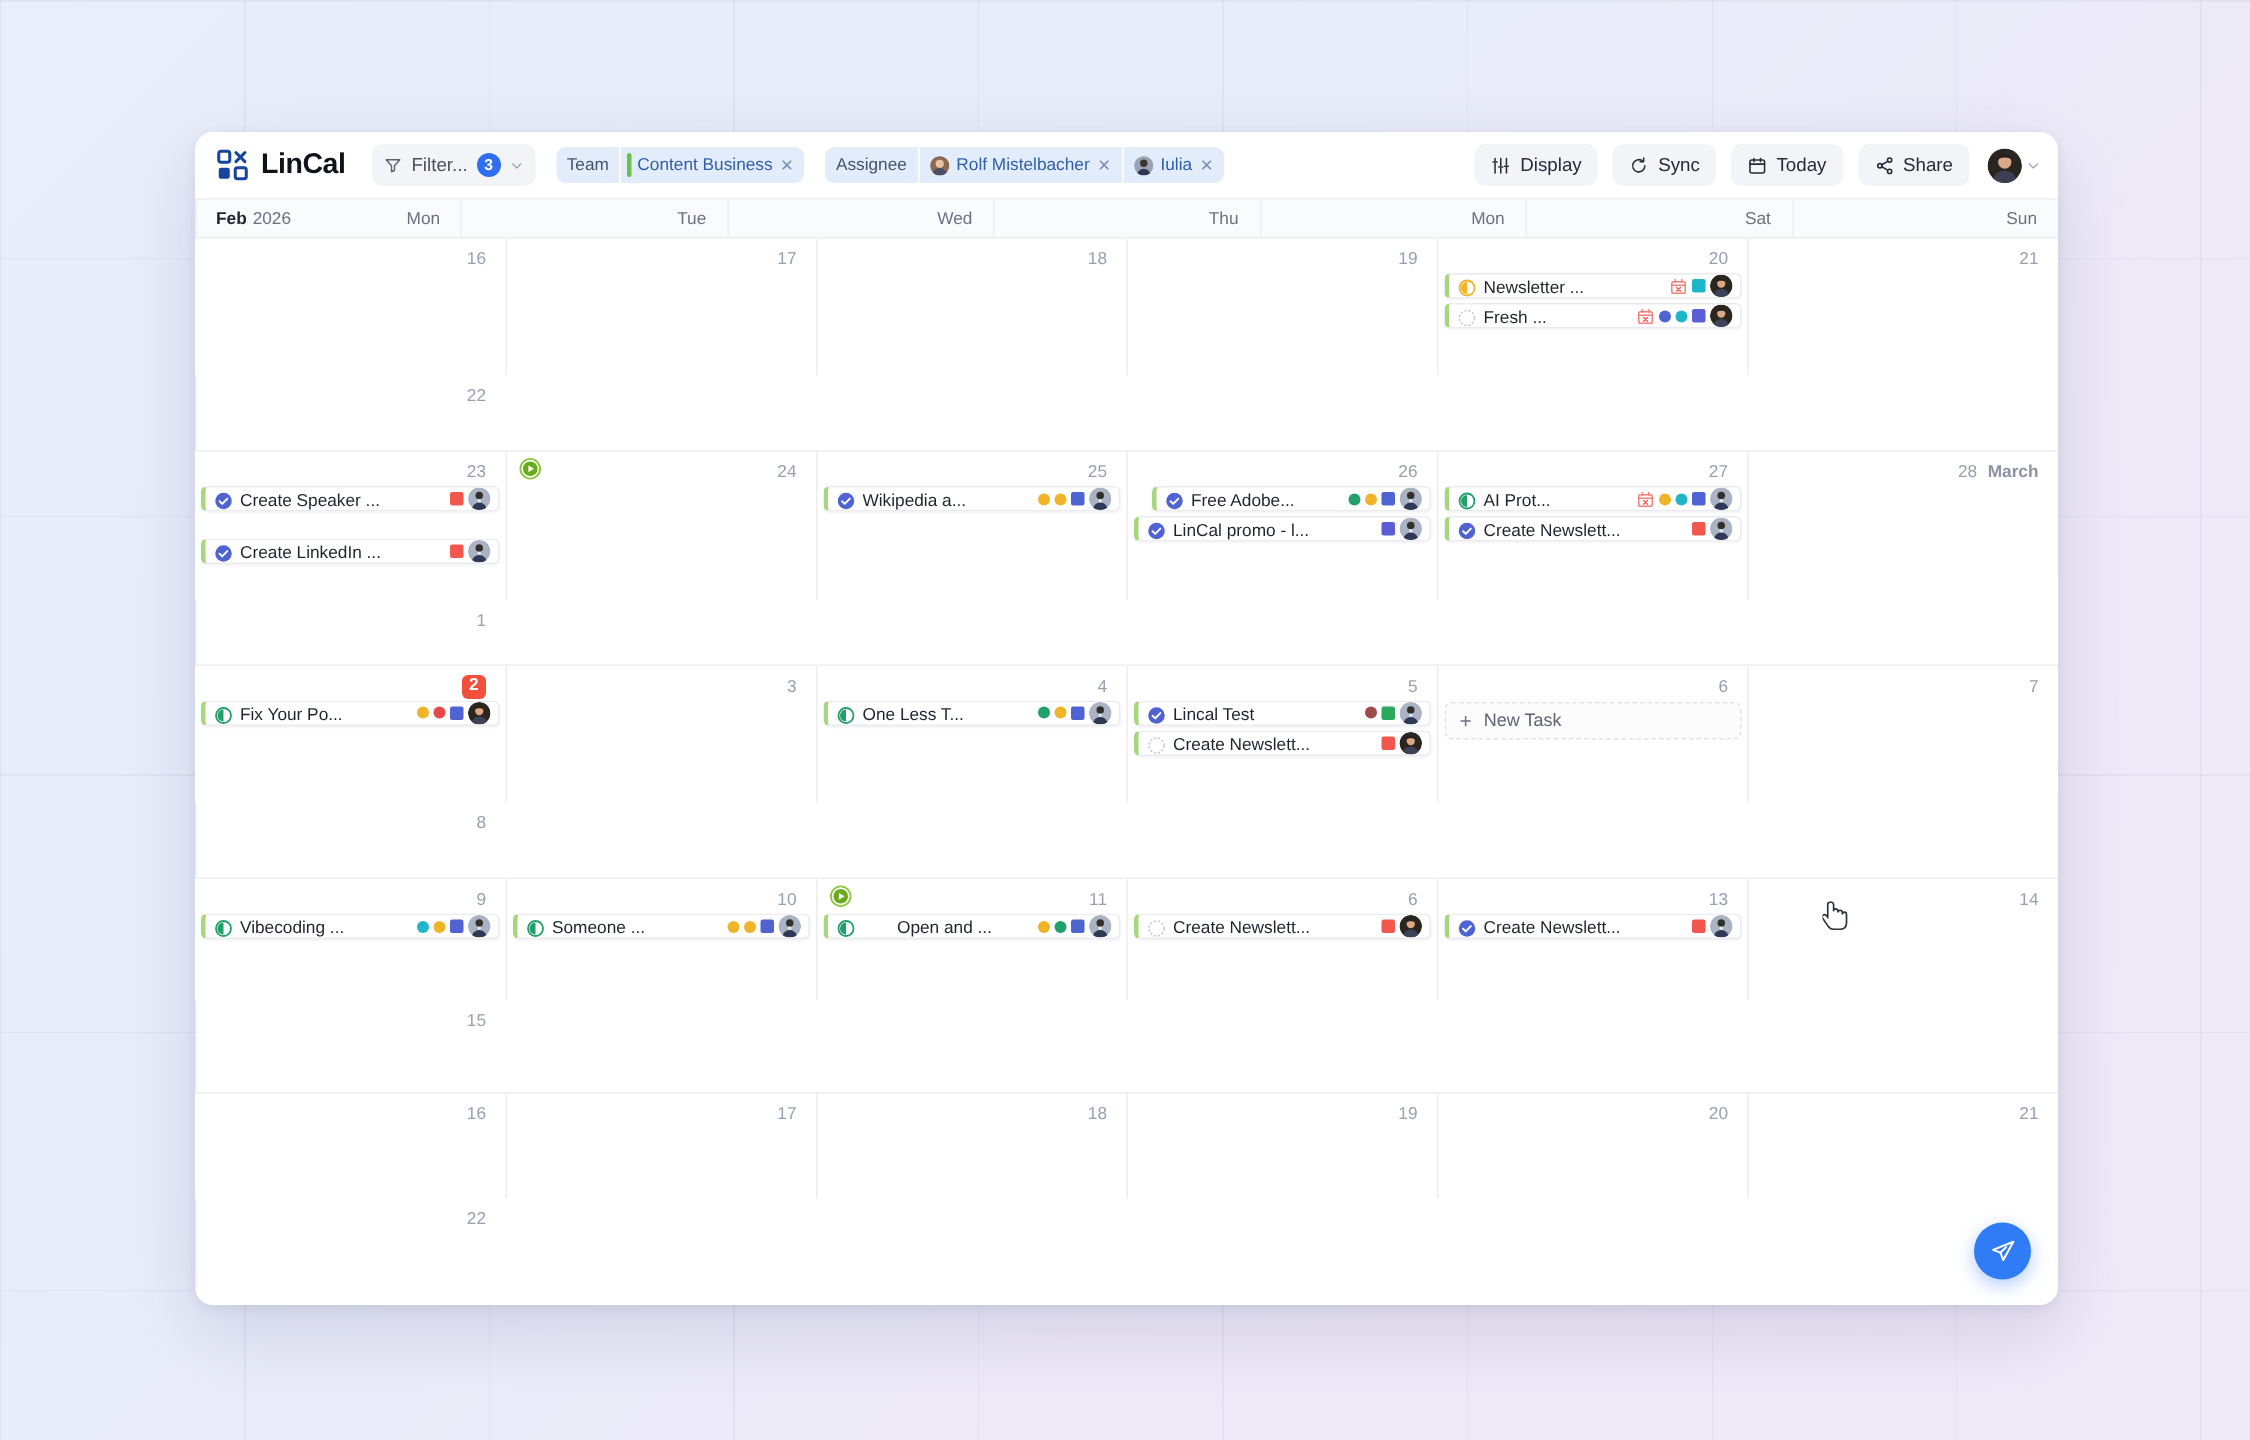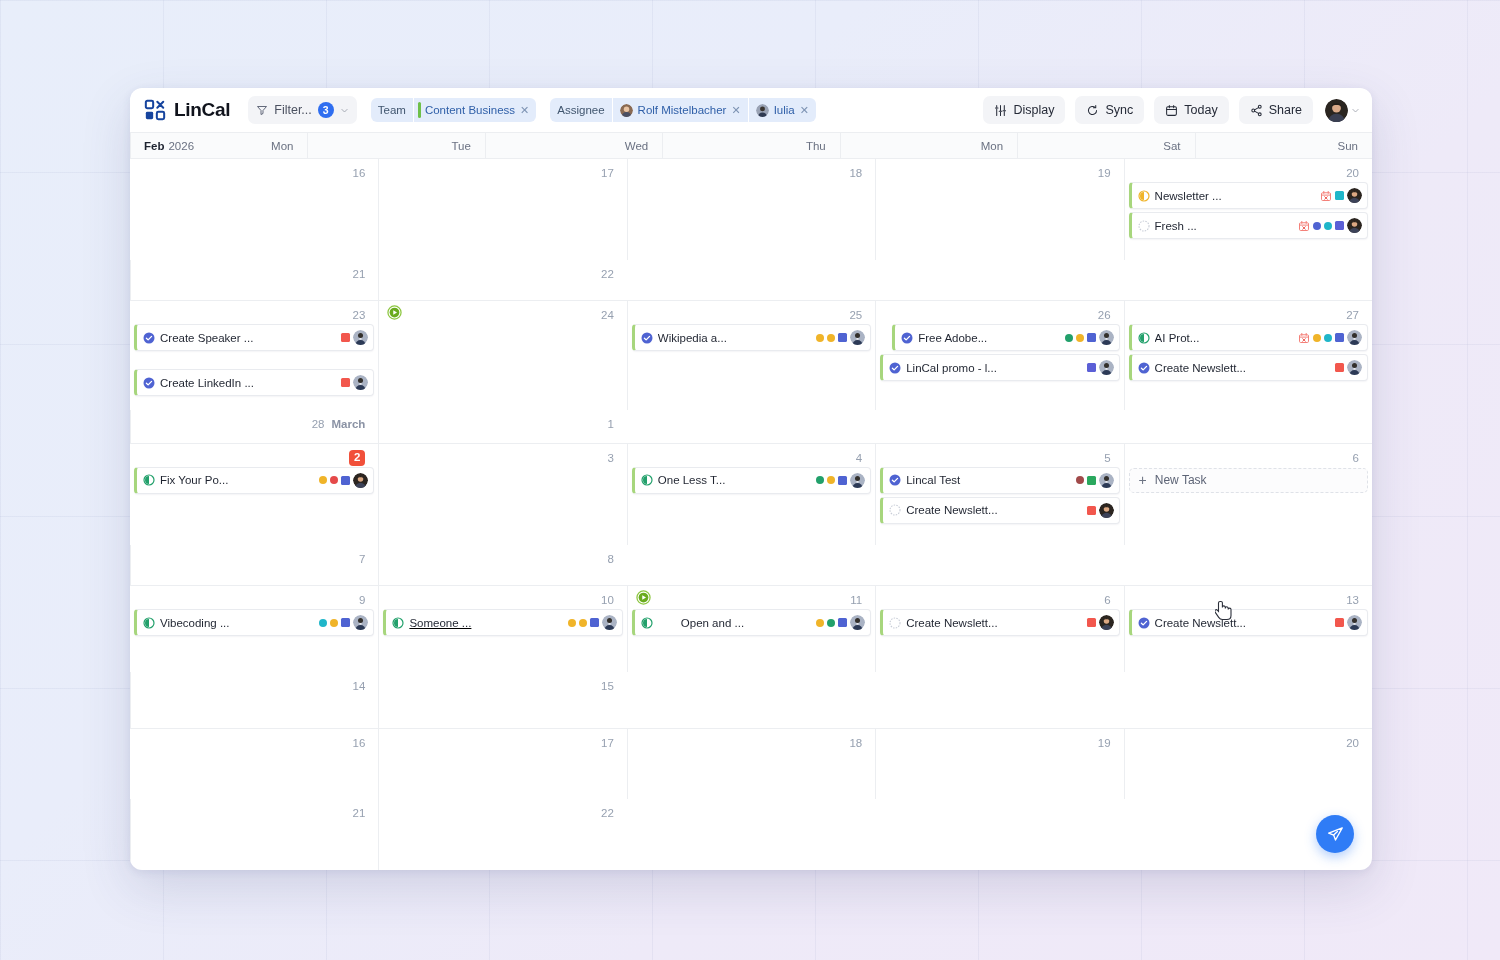--- a/index.html
+++ b/index.html
@@ -120,21 +120,21 @@
     display: flex; align-items: center; gap: 4px;
     font-size: 11.5px;
   }
   .wh-month .m { font-weight: 700; color: #1d2330; }
   .wh-month .y { color: #6a7182; }
 
   
   .cal-grid { flex: 1; display: flex; flex-direction: column; }
   .cal-week {
     display: grid;
-    grid-template-columns: repeat(5, 1fr);
+    grid-template-columns: repeat(6, 1fr);
     border-bottom: 1px solid #eceef1;
     flex: 1;
     min-height: 0;
   }
   .cal-week:last-child { border-bottom: none; }
   .cal-day {
     border-left: 1px solid #eceef1;
     padding: 5px 4px 0 4px;
     min-width: 0;
     position: relative;
@@ -151,22 +151,22 @@
     border-radius: 4px; padding: 2px 5px; line-height: 1;
     font-size: 11.5px;
   }
   .cycle-badge {
     position: absolute; left: 8px; top: 4px;
     width: 15px; height: 15px;
   }
 
   
   .task {
-    display: flex; align-items: center;
-    height: 27px;
+    display: flex; align-items: flex-end;
+    height: 17px;
     background: #fff;
     border: 1px solid #e9ebef;
     border-left: 3px solid #a7d67d;
     border-radius: 4px;
     margin-bottom: 3px;
     padding: 0 5px 0 6px;
     box-shadow: 0 1px 1.5px rgba(30,40,70,0.05);
     gap: 5px;
     cursor: pointer;
     overflow: hidden;
@@ -725,21 +725,21 @@
                 <path d="M4 24a8 8 0 0116 0z" fill="#2c3a56"></path>
                 <path d="M10.4 12.6h3.2v3h-3.2z" fill="#e7e9ee"></path>
               </svg>
             </div>
           </div>
         </div>
         <div class="cal-day">
           <div class="day-num-row">
             <span>10</span>
           </div>
-          <div class="task" style="border-left-color: rgb(167, 214, 125); text-decoration: underline;">
+          <div class="task" style="border-left-color: rgb(167, 214, 125);">
             <svg viewBox="0 0 24 24" class="task-status">
               <circle cx="12" cy="12" r="10" fill="none" stroke="#22a06b" stroke-width="2.4"></circle>
               <path d="M12 4a8 8 0 000 16z" fill="#22a06b"></path>
             </svg>
             <span class="task-title">Someone ...</span>
             <div class="task-meta">
               <span class="dot" style="background: rgb(240, 180, 41);"></span>
               <span class="dot" style="background: rgb(240, 180, 41);"></span>
               <span class="sq" style="background: rgb(79, 99, 210);"></span>
               <svg viewBox="0 0 24 24" class="task-av">

